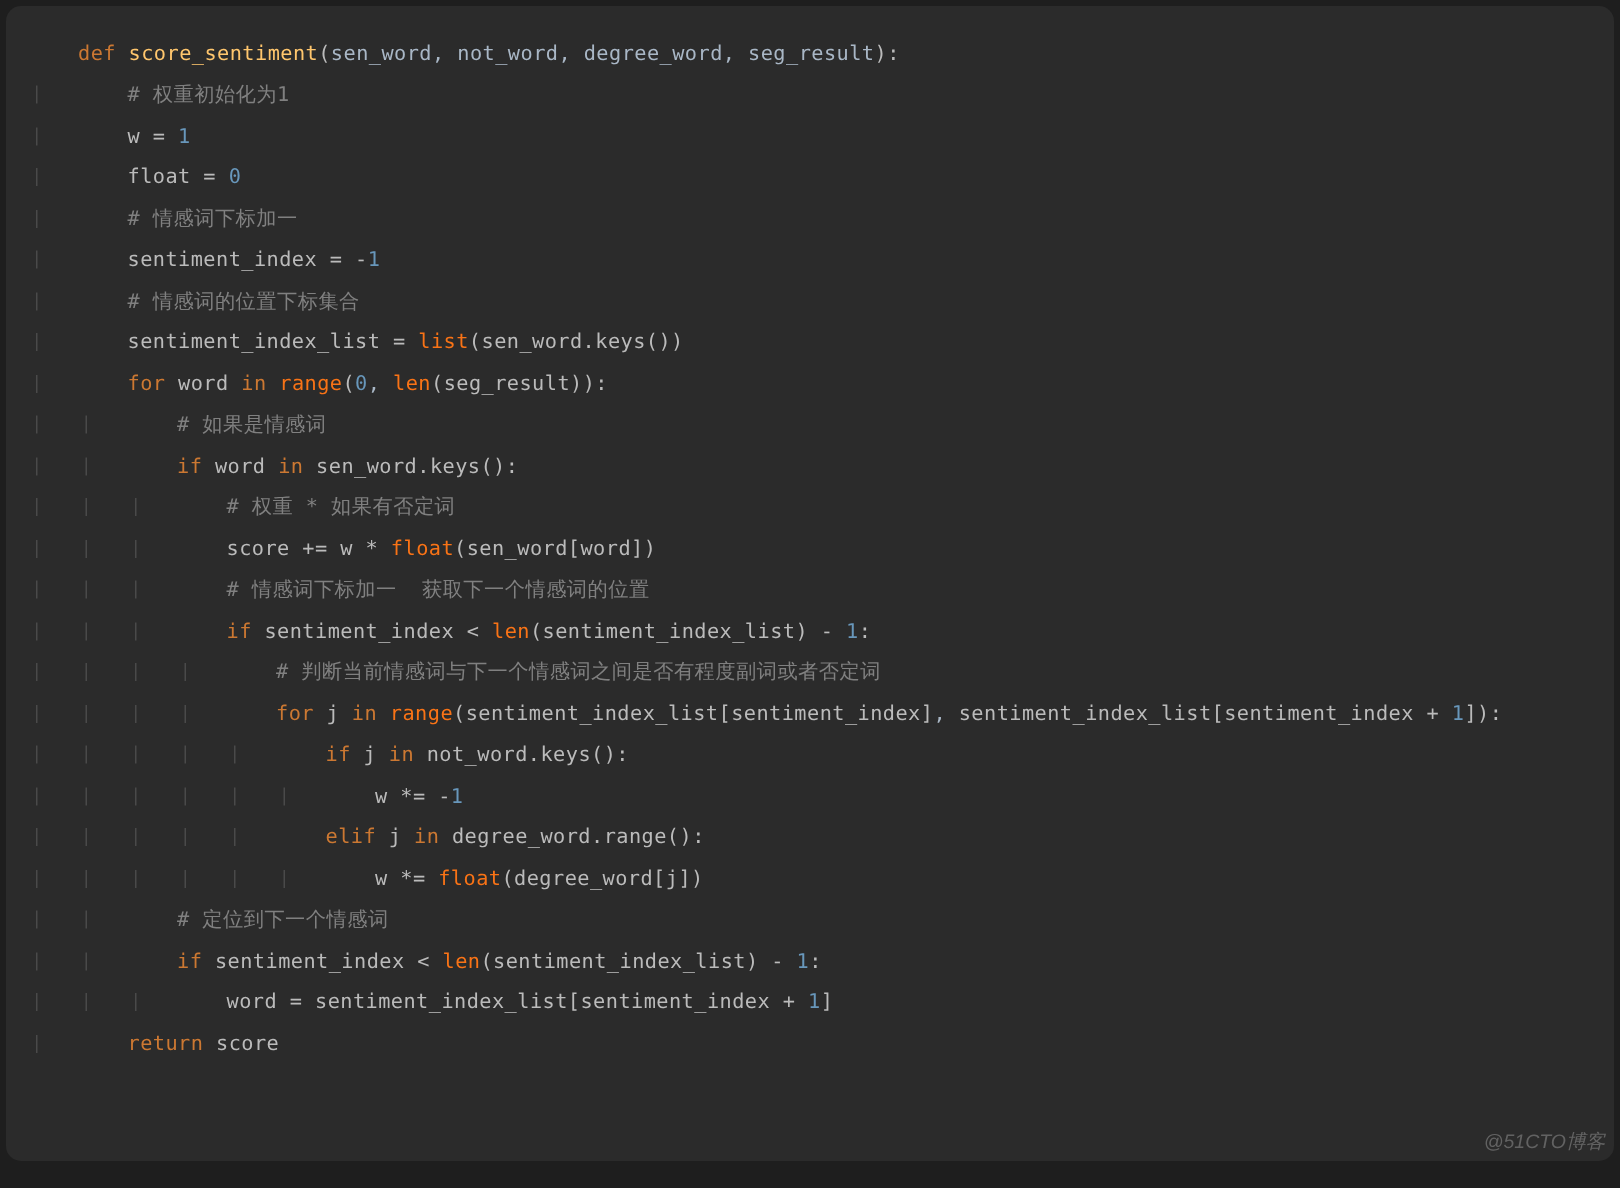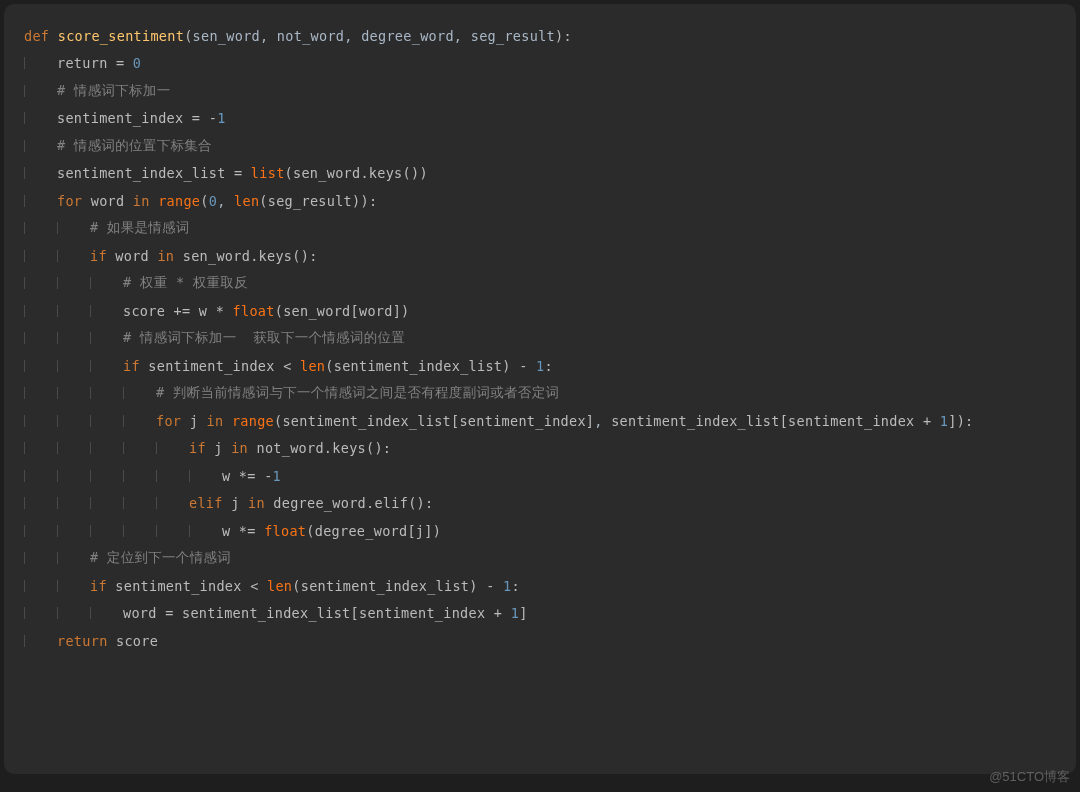--- a/index.html
+++ b/index.html
@@ -30,20 +30,21 @@
     letter-spacing: 0.3px;
   }
   .gutter {
     width: 6px;
     flex-shrink: 0;
     position: relative;
   }
   .code {
     color: #bbbbbb;
     flex: 1;
+    margin-left: 28px;
   }
   .indent-guide {
     display: inline-block;
     width: 33px;
     position: relative;
     flex-shrink: 0;
   }
   .indent-guide::before {
     content: "";
     position: absolute;
@@ -57,50 +58,53 @@
   .fn { color: #ffc66d; }
   .str, .param { color: #a9b7c6; }
   .num { color: #6897bb; }
   .cmt { color: #808080; }
   .builtin { color: #f97316; }
   .op { color: #a9b7c6; }
   .txt { color: #bbbbbb; }
   .watermark {
     position: absolute;
     right: 10px;
-    bottom: 6px;
+    bottom: 22px;
     color: #888;
     font-size: 13px;
     font-family: sans-serif;
     opacity: 0.6;
+    font-style: italic;
   }
 </style>
 </head>
 <body>
 
 <div class="code-container">
   <div id="code-lines">
       <div class="line"><span class="gutter"></span><span class="code"><span class="kw">def </span><span class="fn">score_sentiment</span><span class="txt">(</span><span class="param">sen_word</span><span class="op">, </span><span class="param">not_word</span><span class="op">, </span><span class="param">degree_word</span><span class="op">, </span><span class="param">seg_result</span><span class="txt">):</span></span></div>
-      <div class="line"><span class="gutter"></span><span class="indent-guide"></span><span class="code"><span class="txt">return = </span><span class="num">0</span></span></div>
+      <div class="line"><span class="gutter"></span><span class="indent-guide"></span><span class="code"><span class="cmt"># 权重初始化为1</span></span></div>
+      <div class="line"><span class="gutter"></span><span class="indent-guide"></span><span class="code"><span class="txt">w = </span><span class="num">1</span></span></div>
+      <div class="line"><span class="gutter"></span><span class="indent-guide"></span><span class="code"><span class="txt">float = </span><span class="num">0</span></span></div>
       <div class="line"><span class="gutter"></span><span class="indent-guide"></span><span class="code"><span class="cmt"># 情感词下标加一</span></span></div>
       <div class="line"><span class="gutter"></span><span class="indent-guide"></span><span class="code"><span class="txt">sentiment_index = -</span><span class="num">1</span></span></div>
       <div class="line"><span class="gutter"></span><span class="indent-guide"></span><span class="code"><span class="cmt"># 情感词的位置下标集合</span></span></div>
       <div class="line"><span class="gutter"></span><span class="indent-guide"></span><span class="code"><span class="txt">sentiment_index_list = </span><span class="builtin">list</span><span class="txt">(sen_word.keys())</span></span></div>
       <div class="line"><span class="gutter"></span><span class="indent-guide"></span><span class="code"><span class="kw">for </span><span class="txt">word </span><span class="kw">in </span><span class="builtin">range</span><span class="txt">(</span><span class="num">0</span><span class="op">, </span><span class="builtin">len</span><span class="txt">(seg_result)):</span></span></div>
       <div class="line"><span class="gutter"></span><span class="indent-guide"></span><span class="indent-guide"></span><span class="code"><span class="cmt"># 如果是情感词</span></span></div>
       <div class="line"><span class="gutter"></span><span class="indent-guide"></span><span class="indent-guide"></span><span class="code"><span class="kw">if </span><span class="txt">word </span><span class="kw">in </span><span class="txt">sen_word.keys():</span></span></div>
-      <div class="line"><span class="gutter"></span><span class="indent-guide"></span><span class="indent-guide"></span><span class="indent-guide"></span><span class="code"><span class="cmt"># 权重 * 权重取反</span></span></div>
+      <div class="line"><span class="gutter"></span><span class="indent-guide"></span><span class="indent-guide"></span><span class="indent-guide"></span><span class="code"><span class="cmt"># 权重 * 如果有否定词</span></span></div>
       <div class="line"><span class="gutter"></span><span class="indent-guide"></span><span class="indent-guide"></span><span class="indent-guide"></span><span class="code"><span class="txt">score += w * </span><span class="builtin">float</span><span class="txt">(sen_word[word])</span></span></div>
       <div class="line"><span class="gutter"></span><span class="indent-guide"></span><span class="indent-guide"></span><span class="indent-guide"></span><span class="code"><span class="cmt"># 情感词下标加一  获取下一个情感词的位置</span></span></div>
       <div class="line"><span class="gutter"></span><span class="indent-guide"></span><span class="indent-guide"></span><span class="indent-guide"></span><span class="code"><span class="kw">if </span><span class="txt">sentiment_index &lt; </span><span class="builtin">len</span><span class="txt">(sentiment_index_list) - </span><span class="num">1</span><span class="txt">:</span></span></div>
       <div class="line"><span class="gutter"></span><span class="indent-guide"></span><span class="indent-guide"></span><span class="indent-guide"></span><span class="indent-guide"></span><span class="code"><span class="cmt"># 判断当前情感词与下一个情感词之间是否有程度副词或者否定词</span></span></div>
       <div class="line"><span class="gutter"></span><span class="indent-guide"></span><span class="indent-guide"></span><span class="indent-guide"></span><span class="indent-guide"></span><span class="code"><span class="kw">for </span><span class="txt">j </span><span class="kw">in </span><span class="builtin">range</span><span class="txt">(sentiment_index_list[sentiment_index]</span><span class="op">, </span><span class="txt">sentiment_index_list[sentiment_index + </span><span class="num">1</span><span class="txt">]):</span></span></div>
       <div class="line"><span class="gutter"></span><span class="indent-guide"></span><span class="indent-guide"></span><span class="indent-guide"></span><span class="indent-guide"></span><span class="indent-guide"></span><span class="code"><span class="kw">if </span><span class="txt">j </span><span class="kw">in </span><span class="txt">not_word.keys():</span></span></div>
       <div class="line"><span class="gutter"></span><span class="indent-guide"></span><span class="indent-guide"></span><span class="indent-guide"></span><span class="indent-guide"></span><span class="indent-guide"></span><span class="indent-guide"></span><span class="code"><span class="txt">w *= -</span><span class="num">1</span></span></div>
-      <div class="line"><span class="gutter"></span><span class="indent-guide"></span><span class="indent-guide"></span><span class="indent-guide"></span><span class="indent-guide"></span><span class="indent-guide"></span><span class="code"><span class="kw">elif </span><span class="txt">j </span><span class="kw">in </span><span class="txt">degree_word.elif():</span></span></div>
+      <div class="line"><span class="gutter"></span><span class="indent-guide"></span><span class="indent-guide"></span><span class="indent-guide"></span><span class="indent-guide"></span><span class="indent-guide"></span><span class="code"><span class="kw">elif </span><span class="txt">j </span><span class="kw">in </span><span class="txt">degree_word.range():</span></span></div>
       <div class="line"><span class="gutter"></span><span class="indent-guide"></span><span class="indent-guide"></span><span class="indent-guide"></span><span class="indent-guide"></span><span class="indent-guide"></span><span class="indent-guide"></span><span class="code"><span class="txt">w *= </span><span class="builtin">float</span><span class="txt">(degree_word[j])</span></span></div>
       <div class="line"><span class="gutter"></span><span class="indent-guide"></span><span class="indent-guide"></span><span class="code"><span class="cmt"># 定位到下一个情感词</span></span></div>
       <div class="line"><span class="gutter"></span><span class="indent-guide"></span><span class="indent-guide"></span><span class="code"><span class="kw">if </span><span class="txt">sentiment_index &lt; </span><span class="builtin">len</span><span class="txt">(sentiment_index_list) - </span><span class="num">1</span><span class="txt">:</span></span></div>
       <div class="line"><span class="gutter"></span><span class="indent-guide"></span><span class="indent-guide"></span><span class="indent-guide"></span><span class="code"><span class="txt">word = sentiment_index_list[sentiment_index + </span><span class="num">1</span><span class="txt">]</span></span></div>
       <div class="line"><span class="gutter"></span><span class="indent-guide"></span><span class="code"><span class="kw">return </span><span class="txt">score</span></span></div>
     </div>
 </div>
 
 <div class="watermark">@51CTO博客</div>
 

